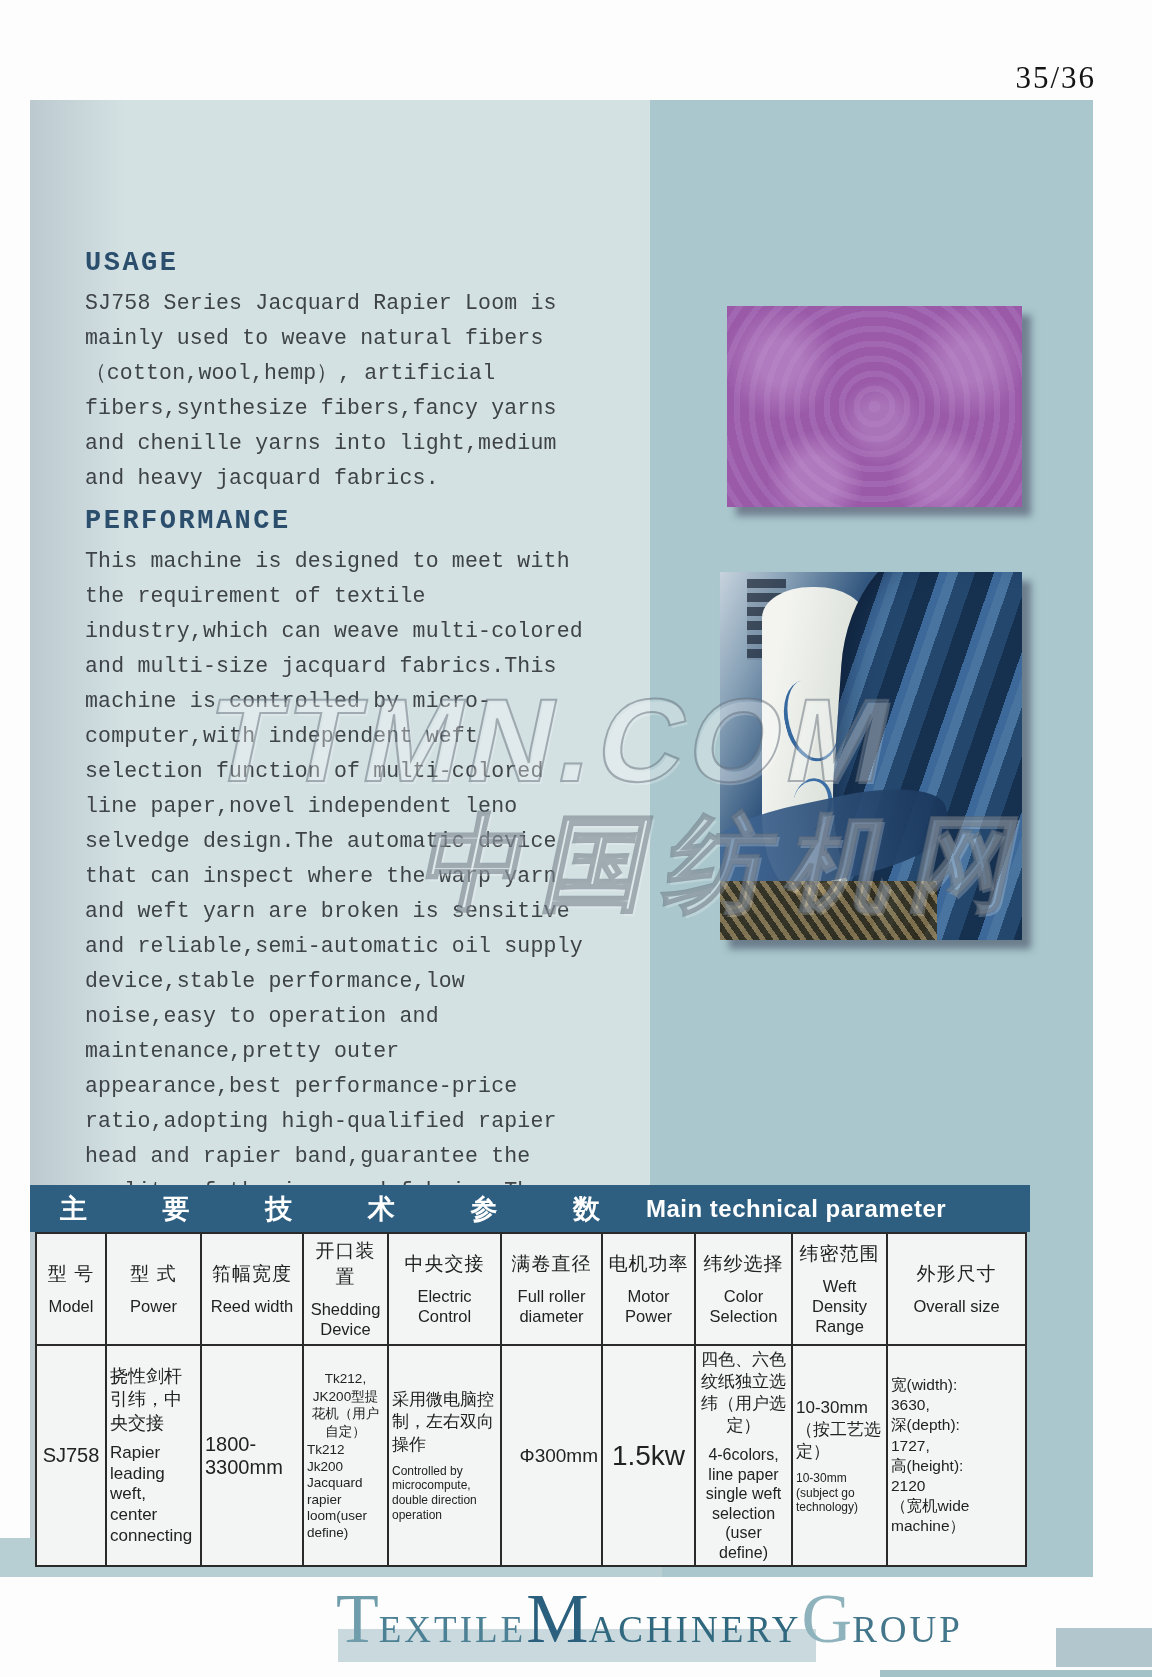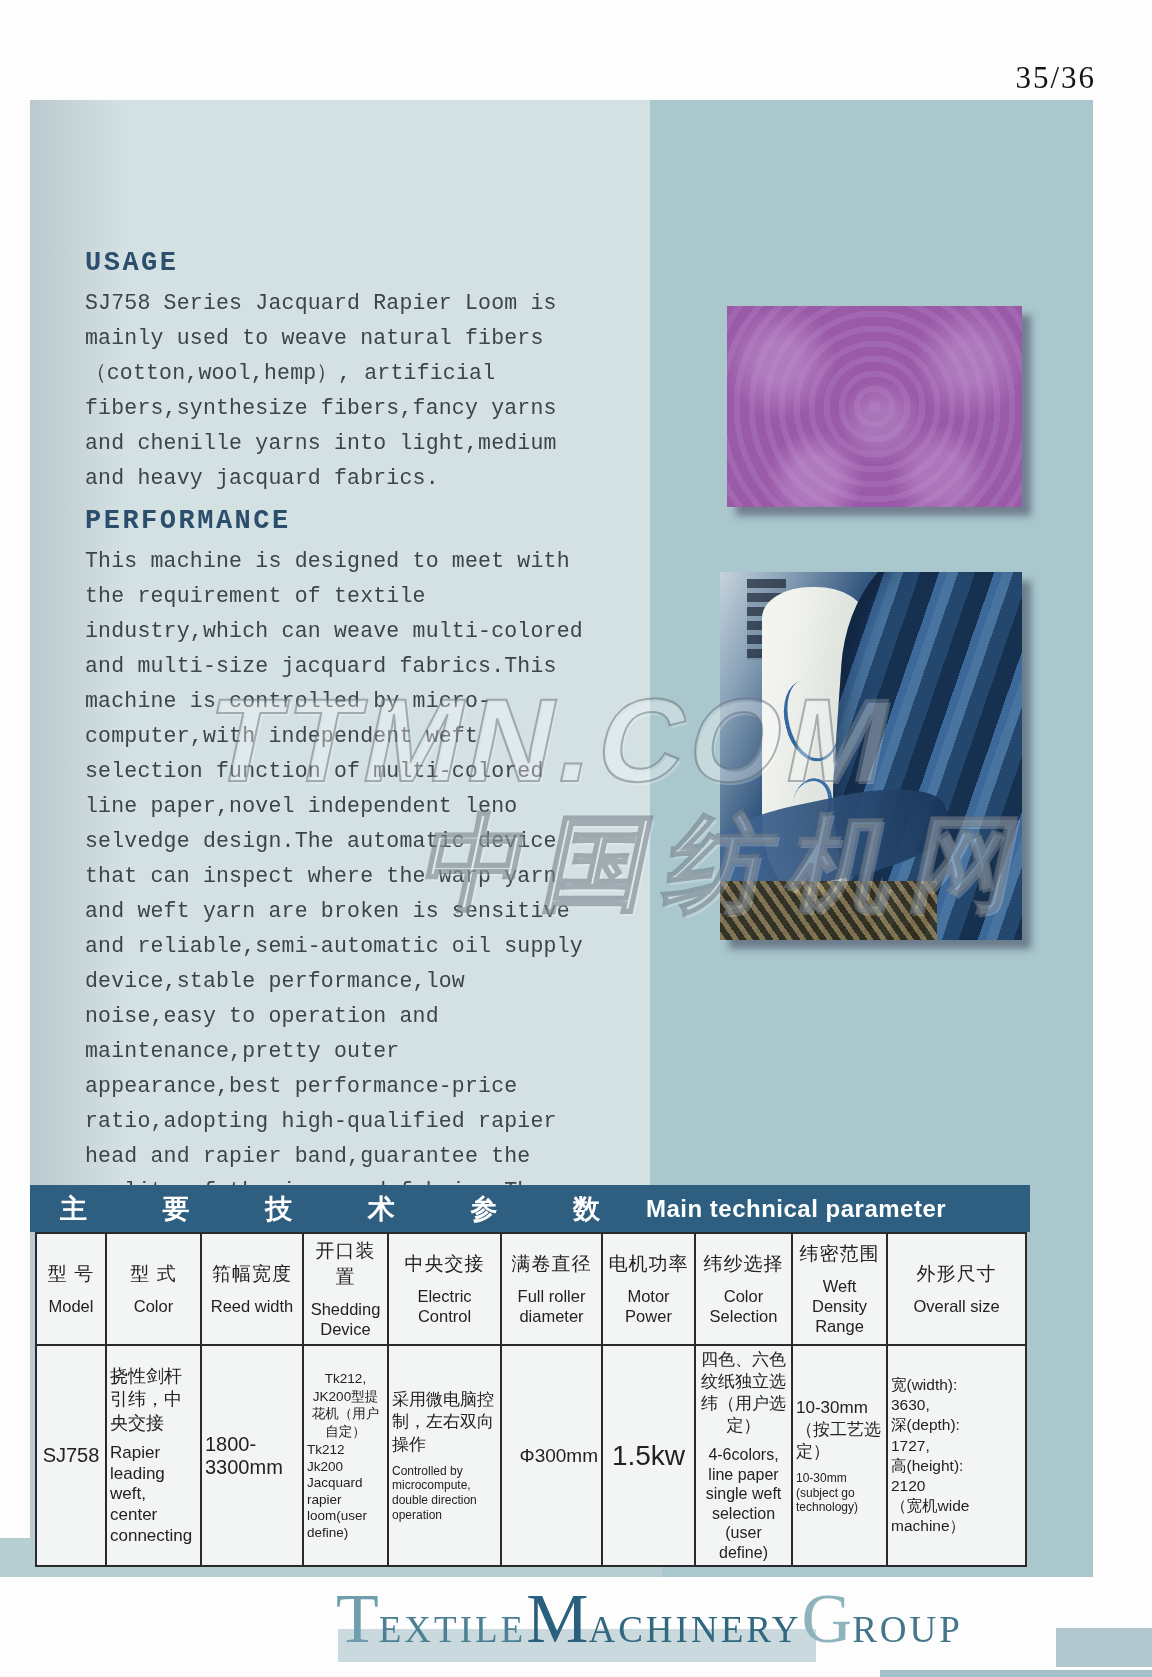--- a/index.html
+++ b/index.html
@@ -168,21 +168,21 @@
       <col style="width:139px">
   </colgroup>
   <tbody>
       <tr class="head-row">
     <td>
           <div class="h-zh">型 号</div>
           <div class="h-en">Model</div>
         </td>
     <td>
           <div class="h-zh">型 式</div>
-          <div class="h-en">Color</div>
+          <div class="h-en">Power</div>
         </td>
     <td>
           <div class="h-zh">筘幅宽度</div>
           <div class="h-en">Reed width</div>
         </td>
     <td>
           <div class="h-zh">开口装置</div>
           <div class="h-en">Shedding Device</div>
         </td>
     <td>

